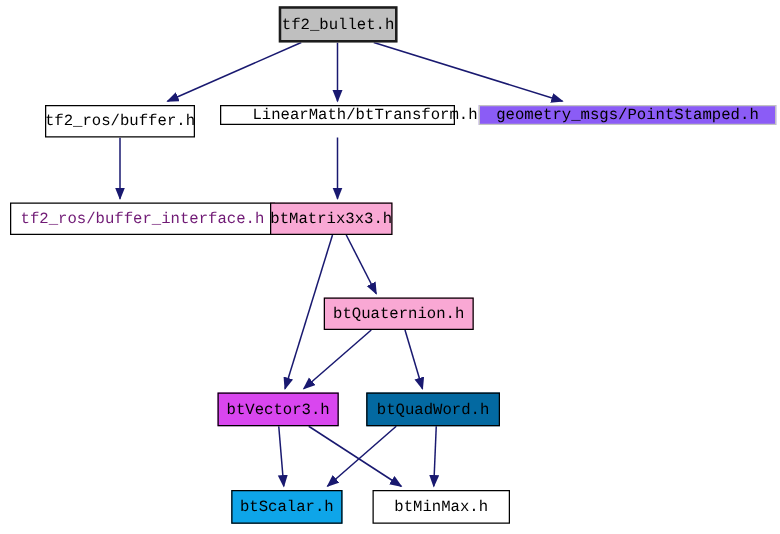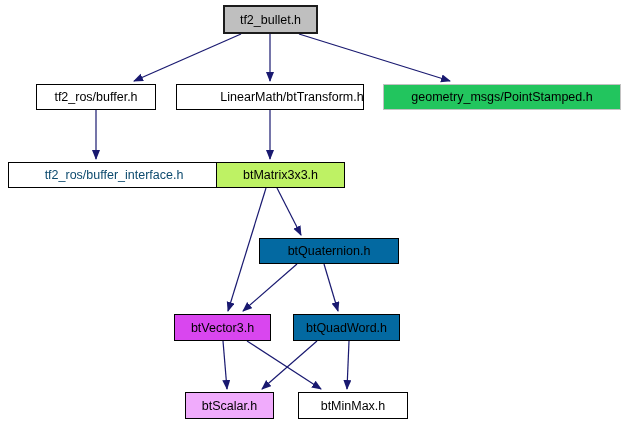--- a/index.html
+++ b/index.html
@@ -6,21 +6,21 @@
     margin: 0;
     padding: 0;
     background: #ffffff;
   }
   #canvas {
     position: relative;
     width: 624px;
     height: 427px;
     background: #ffffff;
     overflow: hidden;
-    font-family: Liberation Sans, sans-serif;
+    font-family: Liberation Mono, monospace;
   }
   #edges-svg {
     position: absolute;
     left: 0;
     top: 0;
     width: 624px;
     height: 427px;
     pointer-events: none;
   }
   .node {
@@ -64,23 +64,23 @@
         <line x1="324" y1="264" x2="338" y2="311" stroke="#191970" stroke-width="1.2" marker-end="url(#arrowhead)"></line>
         <line x1="223" y1="341" x2="227" y2="389" stroke="#191970" stroke-width="1.2" marker-end="url(#arrowhead)"></line>
         <line x1="247" y1="341" x2="321" y2="389" stroke="#191970" stroke-width="1.2" marker-end="url(#arrowhead)"></line>
         <line x1="317" y1="341" x2="262" y2="389" stroke="#191970" stroke-width="1.2" marker-end="url(#arrowhead)"></line>
         <line x1="349" y1="341" x2="347" y2="389" stroke="#191970" stroke-width="1.2" marker-end="url(#arrowhead)"></line>
       </g>
   </svg>
   <div id="nodes-layer">
       <div class="node root" style="left: 223px; top: 5px; width: 95px; height: 29px; background: rgb(191, 191, 191); color: rgb(0, 0, 0);">tf2_bullet.h</div>
       <div class="node normal" style="left: 36px; top: 84px; width: 120px; height: 26px; background: rgb(255, 255, 255); color: rgb(0, 0, 0);">tf2_ros/buffer.h</div>
-      <div class="node normal" style="left: 176px; top: 84px; width: 188px; height: 26px; background: rgb(255, 255, 255); color: rgb(0, 0, 0); padding-left: 44px;">LinearMath/btTransform.h</div>
-      <div class="node external" style="left: 383px; top: 84px; width: 238px; height: 26px; background: #22c55e; border-color: rgb(194, 194, 194); color: rgb(0, 0, 0); text-align: right;">geometry_msgs/PointStamped.h</div>
-      <div class="node normal" style="left: 8px; top: 162px; width: 212px; height: 26px; background: rgb(255, 255, 255); color: #0c4a6e;">tf2_ros/buffer_interface.h</div>
-      <div class="node normal" style="left: 216px; top: 162px; width: 129px; height: 26px; background: #bef264; color: rgb(0, 0, 0);">btMatrix3x3.h</div>
-      <div class="node normal" style="left: 259px; top: 238px; width: 140px; height: 26px; background: #0369a1; color: rgb(0, 0, 0);">btQuaternion.h</div>
+      <div class="node normal" style="left: 176px; top: 84px; width: 188px; height: 16px; background: rgb(255, 255, 255); color: rgb(0, 0, 0); padding-left: 44px;">LinearMath/btTransform.h</div>
+      <div class="node external" style="left: 383px; top: 84px; width: 238px; height: 16px; background: #8b5cf6; border-color: rgb(194, 194, 194); color: rgb(0, 0, 0); text-align: right;">geometry_msgs/PointStamped.h</div>
+      <div class="node normal" style="left: 8px; top: 162px; width: 212px; height: 26px; background: rgb(255, 255, 255); color: #701a75;">tf2_ros/buffer_interface.h</div>
+      <div class="node normal" style="left: 216px; top: 162px; width: 98px; height: 26px; background: #f9a8d4; color: rgb(0, 0, 0);">btMatrix3x3.h</div>
+      <div class="node normal" style="left: 259px; top: 238px; width: 120px; height: 26px; background: #f9a8d4; color: rgb(0, 0, 0);">btQuaternion.h</div>
       <div class="node normal" style="left: 174px; top: 314px; width: 97px; height: 27px; background: #d946ef; color: rgb(0, 0, 0);">btVector3.h</div>
       <div class="node normal" style="left: 293px; top: 314px; width: 107px; height: 27px; background: #0369a1; color: rgb(0, 0, 0);">btQuadWord.h</div>
-      <div class="node normal" style="left: 185px; top: 392px; width: 89px; height: 27px; background: #f0abfc; color: rgb(0, 0, 0);">btScalar.h</div>
+      <div class="node normal" style="left: 185px; top: 392px; width: 89px; height: 27px; background: #0ea5e9; color: rgb(0, 0, 0);">btScalar.h</div>
       <div class="node normal" style="left: 298px; top: 392px; width: 110px; height: 27px; background: rgb(255, 255, 255); color: rgb(0, 0, 0);">btMinMax.h</div>
     </div>
 </div>
 
 </body></html>

